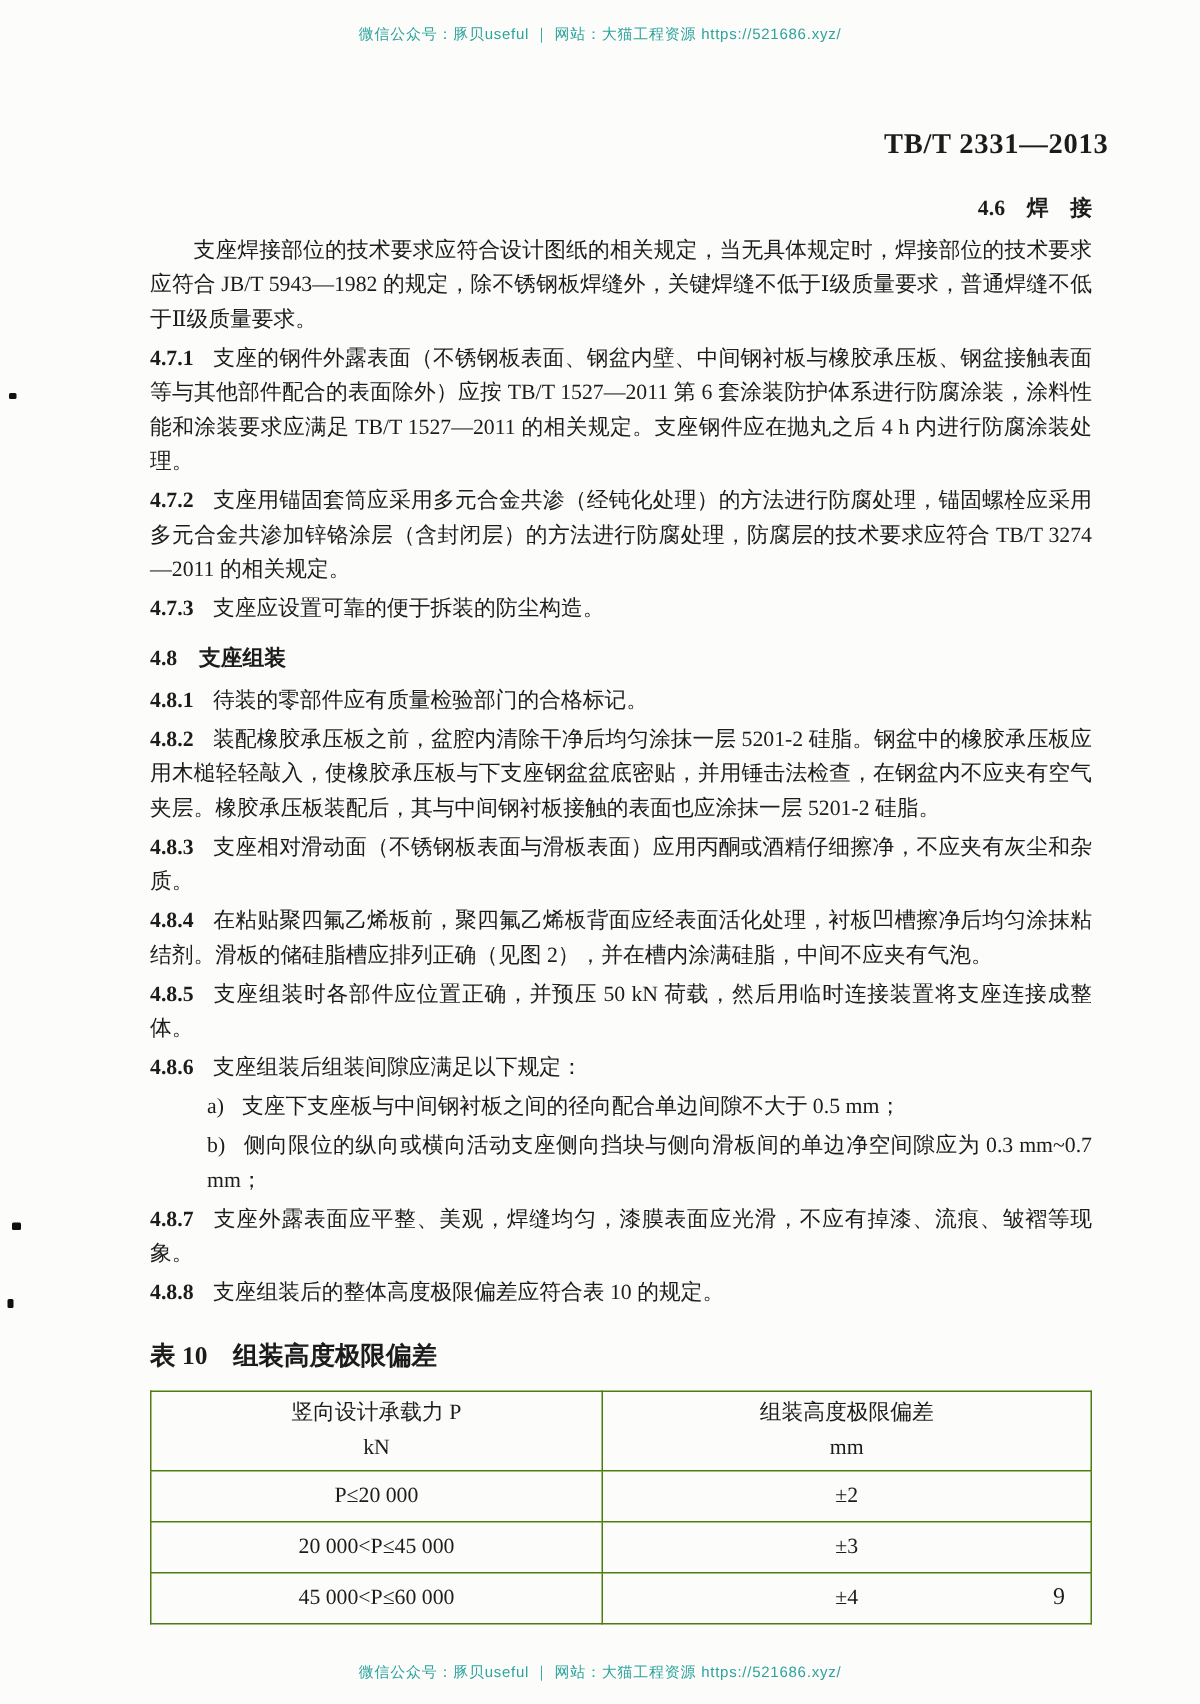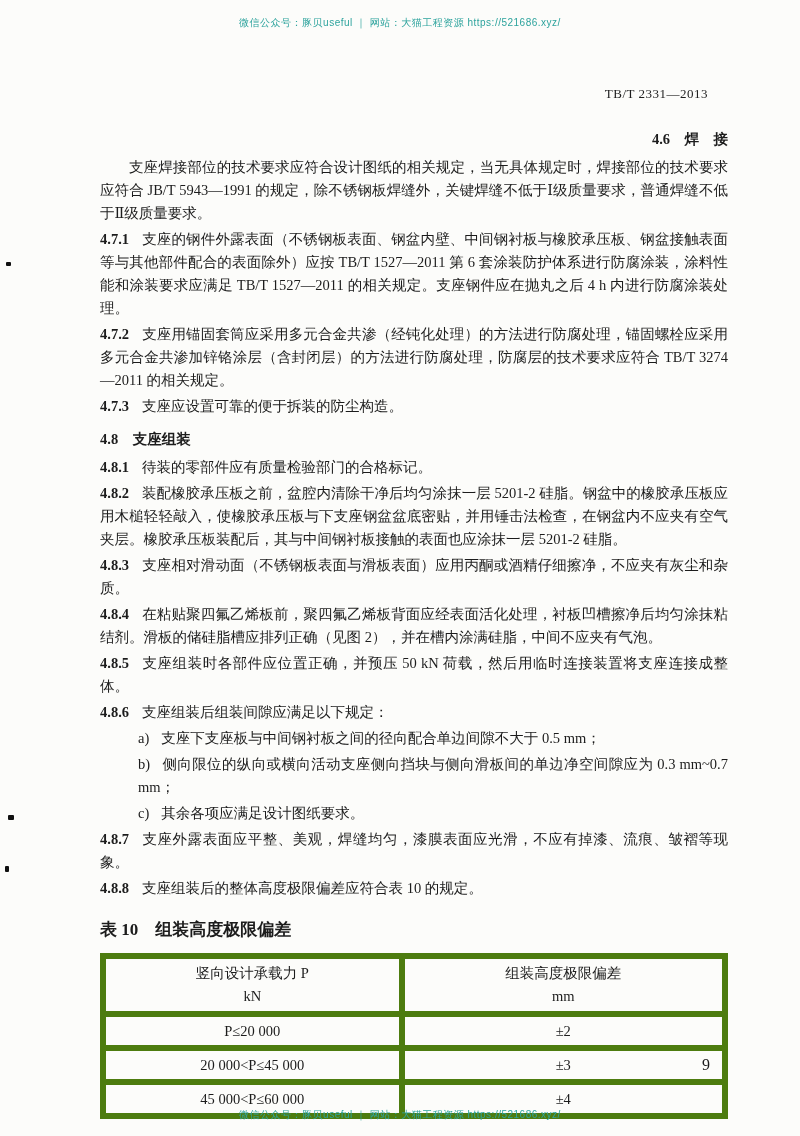--- a/index.html
+++ b/index.html
@@ -24,23 +24,23 @@
     font-size: 10px;
     font-family: "Liberation Sans", "DejaVu Sans", sans-serif;
     letter-spacing: 0.5px;
   }
   .watermark.top { top: 16px; }
   .watermark.bottom { bottom: 14px; }
 
   .doc-header {
     position: absolute;
     top: 86px;
-    right: 92px;
-    font-size: 13px;
-    font-weight: normal;
+    right: 61px;
+    font-size: 19px;
+    font-weight: bold;
     letter-spacing: 0.5px;
   }
 
   .content {
     position: absolute;
     top: 128px;
     left: 100px;
     width: 628px;
     font-size: 14.5px;
     line-height: 23px;
@@ -79,21 +79,21 @@
     margin: 18px 0 12px 0;
     font-size: 17px;
   }
   table.limits {
     width: 100%;
     border-collapse: collapse;
     border: 1.5px solid #262626;
     margin-bottom: 8px;
   }
   table.limits th, table.limits td {
-    border: 6px solid #4d7c0f;
+    border: 1px solid #4d7c0f;
     text-align: center;
     vertical-align: middle;
     font-weight: normal;
     font-size: 14.5px;
   }
   table.limits th { height: 50px; padding: 3px 0; }
   table.limits td { height: 34px; }
   table.limits col.c1 { width: 48%; }
   table.limits col.c2 { width: 52%; }
 
@@ -122,37 +122,36 @@
 
   <div class="doc-header">TB/T 2331—2013</div>
 
   <div class="spot s1"></div>
   <div class="spot s2"></div>
   <div class="spot s3"></div>
 
   <div class="content">
 
     <div class="sec-heading first">4.6　焊　接</div>
-    <p class="para">支座焊接部位的技术要求应符合设计图纸的相关规定，当无具体规定时，焊接部位的技术要求应符合 JB/T 5943—1991 的规定，除不锈钢板焊缝外，关键焊缝不低于Ⅰ级质量要求，普通焊缝不低于Ⅱ级质量要求。</p>
+    <p class="para">支座焊接部位的技术要求应符合设计图纸的相关规定，当无具体规定时，焊接部位的技术要求应符合 JB/T 5943—1982 的规定，除不锈钢板焊缝外，关键焊缝不低于Ⅰ级质量要求，普通焊缝不低于Ⅱ级质量要求。</p>
 
     <p class="clause"><span class="num">4.7.1</span><span>支座的钢件外露表面（不锈钢板表面、钢盆内壁、中间钢衬板与橡胶承压板、钢盆接触表面等与其他部件配合的表面除外）应按 TB/T 1527—2011 第 6 套涂装防护体系进行防腐涂装，涂料性能和涂装要求应满足 TB/T 1527—2011 的相关规定。支座钢件应在抛丸之后 4 h 内进行防腐涂装处理。</span></p>
     <p class="clause"><span class="num">4.7.2</span><span>支座用锚固套筒应采用多元合金共渗（经钝化处理）的方法进行防腐处理，锚固螺栓应采用多元合金共渗加锌铬涂层（含封闭层）的方法进行防腐处理，防腐层的技术要求应符合 TB/T 3274—2011 的相关规定。</span></p>
     <p class="clause"><span class="num">4.7.3</span><span>支座应设置可靠的便于拆装的防尘构造。</span></p>
 
     <div class="sec-heading">4.8　支座组装</div>
     <p class="clause"><span class="num">4.8.1</span><span>待装的零部件应有质量检验部门的合格标记。</span></p>
     <p class="clause"><span class="num">4.8.2</span><span>装配橡胶承压板之前，盆腔内清除干净后均匀涂抹一层 5201-2 硅脂。钢盆中的橡胶承压板应用木槌轻轻敲入，使橡胶承压板与下支座钢盆盆底密贴，并用锤击法检查，在钢盆内不应夹有空气夹层。橡胶承压板装配后，其与中间钢衬板接触的表面也应涂抹一层 5201-2 硅脂。</span></p>
     <p class="clause"><span class="num">4.8.3</span><span>支座相对滑动面（不锈钢板表面与滑板表面）应用丙酮或酒精仔细擦净，不应夹有灰尘和杂质。</span></p>
     <p class="clause"><span class="num">4.8.4</span><span>在粘贴聚四氟乙烯板前，聚四氟乙烯板背面应经表面活化处理，衬板凹槽擦净后均匀涂抹粘结剂。滑板的储硅脂槽应排列正确（见图 2），并在槽内涂满硅脂，中间不应夹有气泡。</span></p>
     <p class="clause"><span class="num">4.8.5</span><span>支座组装时各部件应位置正确，并预压 50 kN 荷载，然后用临时连接装置将支座连接成整体。</span></p>
     <p class="clause"><span class="num">4.8.6</span><span>支座组装后组装间隙应满足以下规定：</span></p>
 
     <p class="list-item"><span class="label">a)</span><span>支座下支座板与中间钢衬板之间的径向配合单边间隙不大于 0.5 mm；</span></p>
     <p class="list-item"><span class="label">b)</span><span>侧向限位的纵向或横向活动支座侧向挡块与侧向滑板间的单边净空间隙应为 0.3 mm~0.7 mm；</span></p>
-    <p class="list-item"><span class="label">c)</span><span>其余各项应满足设计图纸要求。</span></p>
 
     <p class="clause"><span class="num">4.8.7</span><span>支座外露表面应平整、美观，焊缝均匀，漆膜表面应光滑，不应有掉漆、流痕、皱褶等现象。</span></p>
     <p class="clause"><span class="num">4.8.8</span><span>支座组装后的整体高度极限偏差应符合表 10 的规定。</span></p>
 
     <div class="table-caption">表 10　组装高度极限偏差</div>
 
     <table class="limits">
       <colgroup>
           <col class="c1">
           <col class="c2">

